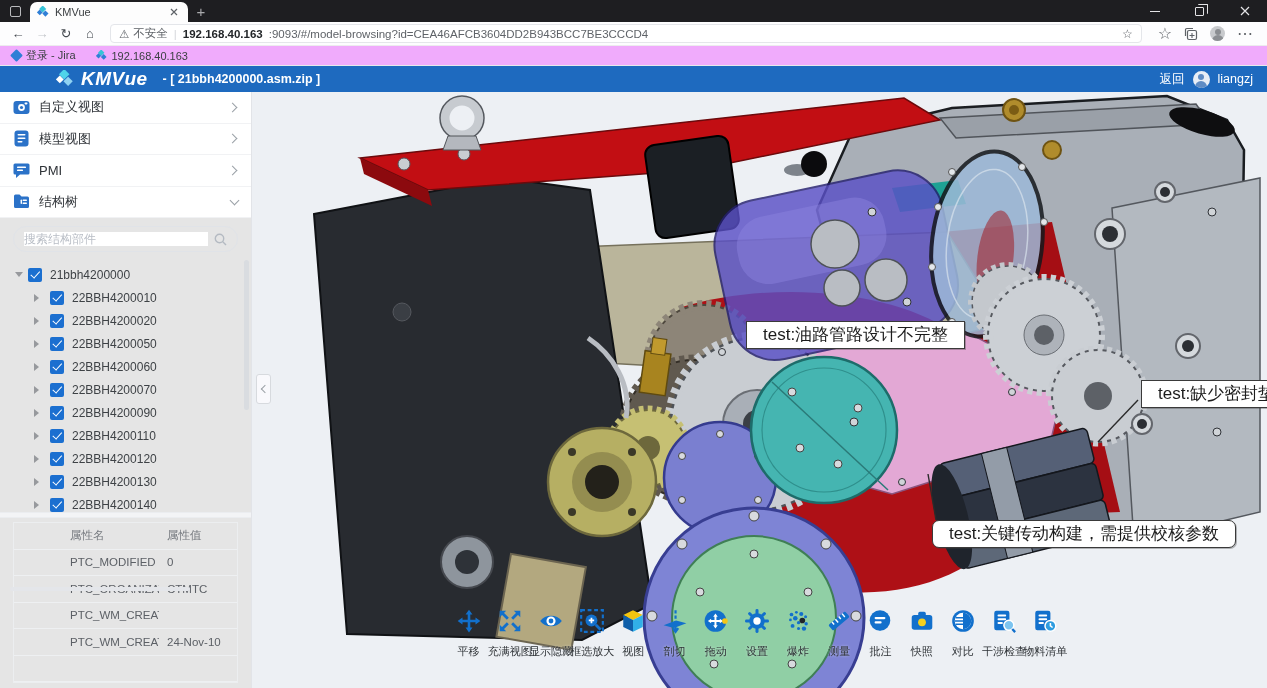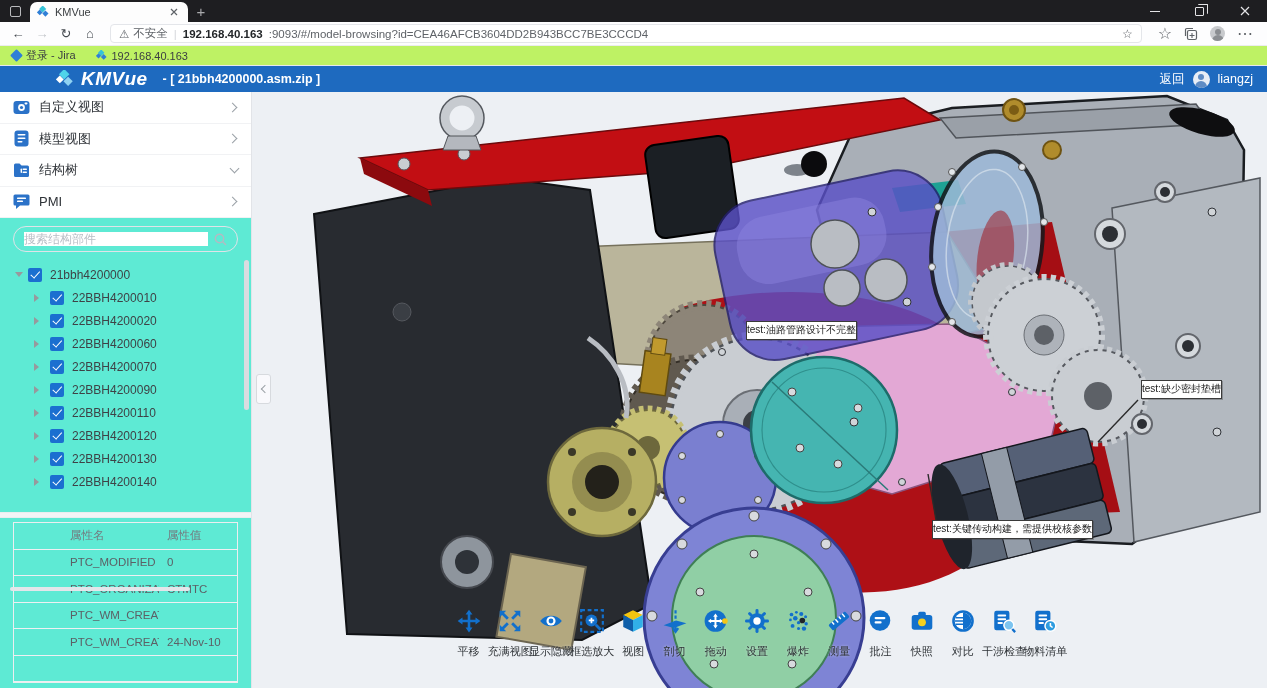--- a/index.html
+++ b/index.html
@@ -28,37 +28,37 @@
   .sec-chip { color:#5f6368; display:flex; gap:4px; align-items:center; }
   .url-div { color:#d5d7da; }
   .url-host { color:#232629; font-weight:bold; }
   .url-rest { color:#5f6368; white-space:nowrap; overflow:hidden; }
   .fld-star { margin-left:auto; color:#5f6368; font-size:12px; }
   .addr-right { display:flex; align-items:center; gap:12px; padding:0 8px; color:#5f6368; }
   .avatar-sm { width:15px; height:15px; border-radius:50%; background:#c8cacd; position:relative; overflow:hidden; }
   .avatar-sm:before { content:""; position:absolute; left:4.5px; top:2.5px; width:6px; height:6px; border-radius:50%; background:#8b8e92; }
   .avatar-sm:after { content:""; position:absolute; left:1.5px; top:9px; width:12px; height:7px; border-radius:6px 6px 0 0; background:#8b8e92; }
 
-  .bookmarks { position:absolute; top:46px; left:0; right:0; height:20px; background:#bef264; border-bottom:1px solid #e7e9ec; display:flex; align-items:center; gap:20px; padding:0 12px; }
+  .bookmarks { position:absolute; top:46px; left:0; right:0; height:20px; background:#f0abfc; border-bottom:1px solid #e7e9ec; display:flex; align-items:center; gap:20px; padding:0 12px; }
   .bm { display:flex; align-items:center; gap:5px; font-size:11px; color:#3c4043; }
   .diamond { width:9px; height:9px; background:#2f7fd6; transform:rotate(45deg); border-radius:1px; }
 
   
   .appbar { position:absolute; top:66px; left:0; right:0; height:26px; background:#1e6abf; display:flex; align-items:center; padding:0 14px; color:#fff; }
   .logo-cluster { display:flex; align-items:center; gap:7px; margin-left:42px; }
   .logo-text { font-size:19px; font-weight:bold; letter-spacing:0.5px; font-style:italic; }
   .file-label { font-size:12.5px; font-weight:bold; margin-left:8px; }
   .appbar-right { margin-left:auto; display:flex; align-items:center; gap:8px; font-size:12.5px; }
   .avatar-hd { width:17px; height:17px; border-radius:50%; background:#e8eef6; position:relative; overflow:hidden; }
   .avatar-hd:before { content:""; position:absolute; left:5.5px; top:3px; width:6px; height:6px; border-radius:50%; background:#5f8cc4; }
   .avatar-hd:after { content:""; position:absolute; left:2.5px; top:10px; width:12px; height:7px; border-radius:6px 6px 0 0; background:#5f8cc4; }
 
   
   .content { position:absolute; top:92px; left:0; right:0; bottom:0; display:flex; }
-  .sidebar { width:252px; background:#5eead4; border-right:1px solid #e2e4e8; position:relative; overflow:hidden; }
+  .sidebar { width:252px; background:#e5e5e5; border-right:1px solid #e2e4e8; position:relative; overflow:hidden; }
   .viewer { flex:1; position:relative; background:#edf0f4; overflow:hidden; }
 
   
   .sec-row { display:flex; align-items:center; height:31.5px; padding:0 13px; border-bottom:1px solid #f1f2f4; background:#fff; }
   .sec-ico { width:17px; height:17px; margin-right:9px; flex:none; }
   .sec-label { flex:1; font-size:13px; color:#2f3338; }
   .chev { width:7px; height:7px; border-right:1.6px solid #9aa0a6; border-bottom:1.6px solid #9aa0a6; flex:none; }
   .chev.r { transform:rotate(-45deg); margin-right:2px; }
   .chev.d { transform:rotate(45deg); margin-top:-3px; }
 
@@ -84,21 +84,21 @@
   .prow.hdr { color:#74787e; }
 
   .vscroll { position:absolute; right:2px; top:168px; width:5px; height:150px; background:#d9dce0; border-radius:3px; }
   .hscroll { position:absolute; left:10px; top:495px; width:180px; height:4px; background:#e4e6ea; border-radius:2px; }
 
   
   .model-svg { position:absolute; left:0; top:0; width:1015px; height:596px; }
   .collapse-handle { position:absolute; left:4px; top:282px; width:15px; height:30px; background:rgba(250,250,252,.92); border:1px solid #d7dade; border-radius:3px; display:flex; align-items:center; justify-content:center; z-index:4; }
   .collapse-handle .chevL { width:6px; height:6px; border-left:1.6px solid #9aa0a6; border-bottom:1.6px solid #9aa0a6; transform:rotate(45deg); margin-left:2px; }
 
-  .anno { position:absolute; background:#fff; border:1px solid #3a3a3a; font-size:10px; color:#1c1c1c; padding:1px 0 2px; white-space:nowrap; z-index:3; box-shadow:1px 1px 0 rgba(60,60,60,.35); }
+  .anno { position:absolute; background:#fff; border:1px solid #3a3a3a; font-size:17px; color:#1c1c1c; padding:1px 16px 2px; white-space:nowrap; z-index:3; box-shadow:1px 1px 0 rgba(60,60,60,.35); }
 
   .toolbar { position:absolute; left:196px; top:516px; display:flex; z-index:5; }
   .titem { width:41.2px; display:flex; flex-direction:column; align-items:center; gap:10px; }
   .titem svg { width:26px; height:26px; }
   .tlab { font-size:11px; color:#2e3236; white-space:nowrap; text-shadow:0 0 3px rgba(240,243,246,.6); }
 </style>
 </head>
 <body>
 
 <div class="screen">
@@ -216,39 +216,39 @@
           <rect x="4.5" y="4" width="8" height="1.6" rx="0.8" fill="#fff"></rect>
           <rect x="4.5" y="7.5" width="8" height="1.6" rx="0.8" fill="#fff"></rect>
           <rect x="4.5" y="11" width="5" height="1.6" rx="0.8" fill="#fff"></rect>
         </svg>
         <span class="sec-label">模型视图</span>
         <span class="chev r"></span>
       </div>
 
       <div class="sec-row">
         <svg class="sec-ico" viewBox="0 0 17 17">
+          <path d="M2 1.5 h13 a1.5 1.5 0 0 1 1.5 1.5 v8 a1.5 1.5 0 0 1 -1.5 1.5 h-8 l-4 3.5 v-3.5 h-1 a1.5 1.5 0 0 1 -1.5 -1.5 v-8 a1.5 1.5 0 0 1 1.5 -1.5 z" fill="#2b72c8"></path>
+          <rect x="4" y="4.6" width="9" height="1.5" rx="0.7" fill="#fff"></rect>
+          <rect x="4" y="7.6" width="6" height="1.5" rx="0.7" fill="#fff"></rect>
+        </svg>
+        <span class="sec-label">PMI</span>
+        <span class="chev r"></span>
+      </div>
+
+      <div class="sec-row">
+        <svg class="sec-ico" viewBox="0 0 17 17">
           <path d="M1 3 a1.5 1.5 0 0 1 1.5 -1.5 h4 l2 2 h6 a1.5 1.5 0 0 1 1.5 1.5 v8.5 a1.5 1.5 0 0 1 -1.5 1.5 h-12 a1.5 1.5 0 0 1 -1.5 -1.5 z" fill="#2b72c8"></path>
           <rect x="9.5" y="6.5" width="4.5" height="1.4" rx="0.7" fill="#fff"></rect>
           <rect x="9.5" y="9.5" width="4.5" height="1.4" rx="0.7" fill="#fff"></rect>
           <rect x="7.6" y="6.5" width="1.4" height="4.4" rx="0.7" fill="#fff"></rect>
         </svg>
         <span class="sec-label">结构树</span>
         <span class="chev d"></span>
       </div>
 
-      <div class="sec-row">
-        <svg class="sec-ico" viewBox="0 0 17 17">
-          <path d="M2 1.5 h13 a1.5 1.5 0 0 1 1.5 1.5 v8 a1.5 1.5 0 0 1 -1.5 1.5 h-8 l-4 3.5 v-3.5 h-1 a1.5 1.5 0 0 1 -1.5 -1.5 v-8 a1.5 1.5 0 0 1 1.5 -1.5 z" fill="#2b72c8"></path>
-          <rect x="4" y="4.6" width="9" height="1.5" rx="0.7" fill="#fff"></rect>
-          <rect x="4" y="7.6" width="6" height="1.5" rx="0.7" fill="#fff"></rect>
-        </svg>
-        <span class="sec-label">PMI</span>
-        <span class="chev r"></span>
-      </div>
-
       <div class="searchbox">
         <input type="text" placeholder="搜索结构部件" style="">
         <svg width="13" height="13" viewBox="0 0 13 13">
           <circle cx="5.5" cy="5.5" r="4.2" fill="none" stroke="#b4bac2" stroke-width="1.4"></circle>
           <path d="M8.8 8.8 L12 12" stroke="#b4bac2" stroke-width="1.4"></path>
         </svg>
       </div>
 
       <div class="tree">
         <div class="trow">
@@ -258,20 +258,25 @@
         </div>
         <div class="trow child">
             <span class="caret-c"></span>
             <span class="cb"></span>
             <span class="tlabel">22BBH4200010</span>
           </div>
         <div class="trow child">
             <span class="caret-c"></span>
             <span class="cb"></span>
             <span class="tlabel">22BBH4200020</span>
+          </div>
+        <div class="trow child">
+            <span class="caret-c"></span>
+            <span class="cb"></span>
+            <span class="tlabel">22BBH4200050</span>
           </div>
         <div class="trow child">
             <span class="caret-c"></span>
             <span class="cb"></span>
             <span class="tlabel">22BBH4200060</span>
           </div>
         <div class="trow child">
             <span class="caret-c"></span>
             <span class="cb"></span>
             <span class="tlabel">22BBH4200070</span>
@@ -498,21 +503,21 @@
         <path d="M886,308 L846,350" stroke="#2b2b2b" stroke-width="1.4"></path>
         <path d="M684,428 L676,382" stroke="#2b2b2b" stroke-width="1.4"></path>
       </svg>
 
       <div class="collapse-handle">
           <span class="chevL"></span>
         </div>
 
       <div class="anno" style="left:494px; top:229px;">test:油路管路设计不完整</div>
       <div class="anno" style="left:889px; top:288px;">test:缺少密封垫槽</div>
-      <div class="anno" style="left:680px; top:428px;">test:关键传动构建，需提供校核参数</div>
+      <div class="anno" style="left:680px; top:428px;border-radius:7px;">test:关键传动构建，需提供校核参数</div>
 
       <div class="toolbar">
 
         <div class="titem">
           <svg viewBox="0 0 24 24">
               <path d="M12 1.5 L15.2 6 H13.2 V10.8 H18 V8.8 L22.5 12 L18 15.2 V13.2 H13.2 V18 H15.2 L12 22.5 L8.8 18 H10.8 V13.2 H6 V15.2 L1.5 12 L6 8.8 V10.8 H10.8 V6 H8.8 Z" fill="#1270cc"></path>
             </svg>
           <span class="tlab">平移</span>
         </div>
         <div class="titem">

